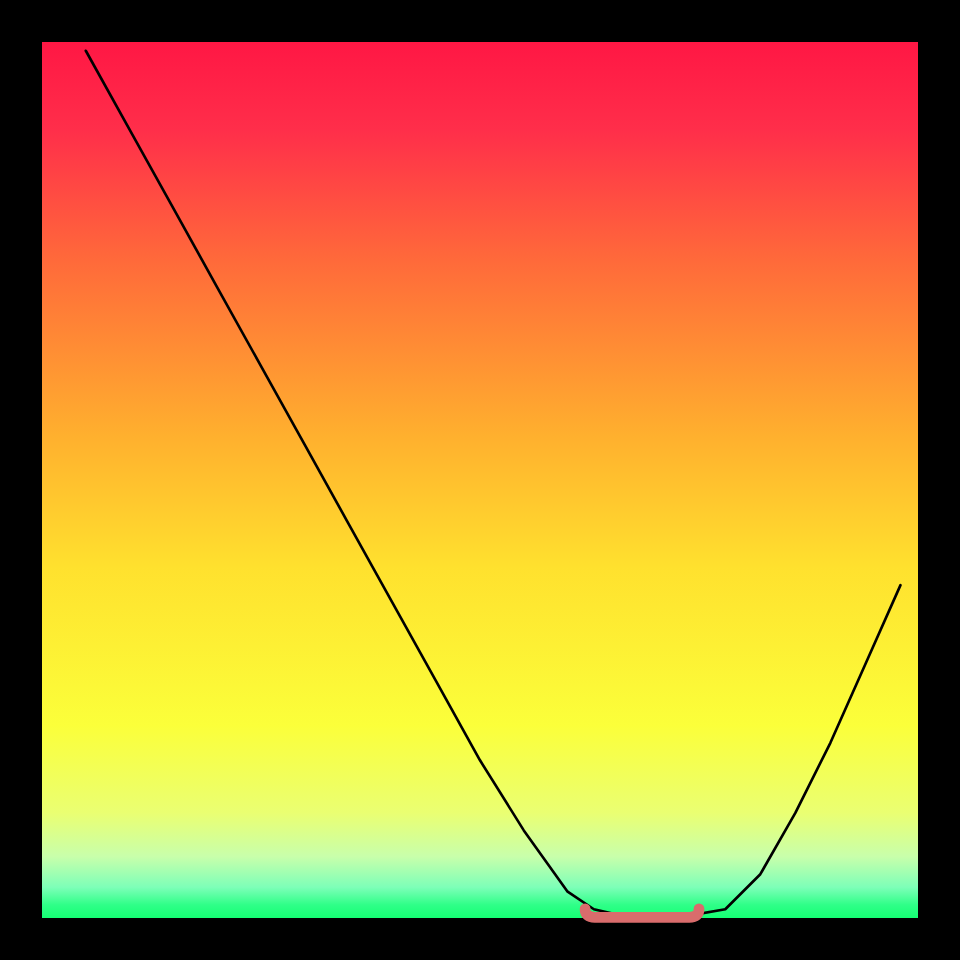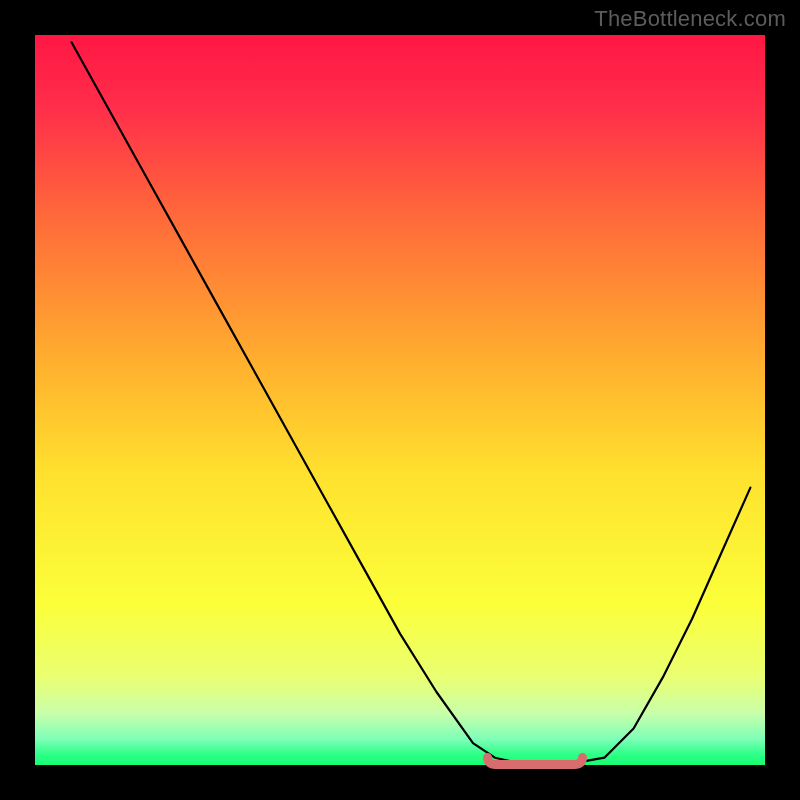--- a/index.html
+++ b/index.html
@@ -52,14 +52,13 @@
         </linearGradient>
       </defs>
       <rect x="0" y="0" width="800" height="800" fill="#000000"></rect>
       <rect x="35" y="35" width="730" height="730" fill="url(#bg-grad)"></rect>
       <path d="M71.5 42.3 L108.0 108.0 L144.5 173.7 L181.0 239.4 L217.5 305.1 L254.0 370.8 L290.5 436.5 L327.0 502.2 L363.5 567.9 L400.0 633.6 L436.5 692.0 L473.0 743.1 L494.9 757.7 L516.8 762.8 L546.0 762.8 L575.2 762.8 L604.4 757.7 L633.6 728.5 L662.8 677.4 L692.0 619.0 L721.2 553.3 L750.4 487.6" fill="none" stroke="#000000" stroke-width="2.2" stroke-linecap="round" stroke-linejoin="round"></path>
       <path d="M 487.6 757.4
       Q 487.6 764.4 495.6 764.4
       L 574.5 764.4
       Q 582.5 764.4 582.5 757.4" fill="none" stroke="#d96c6c" stroke-width="9" stroke-linecap="round"></path>
     </svg>
-  <div class="attribution">TheBottleneck.com</div>
 </div>
 
 </body></html>

